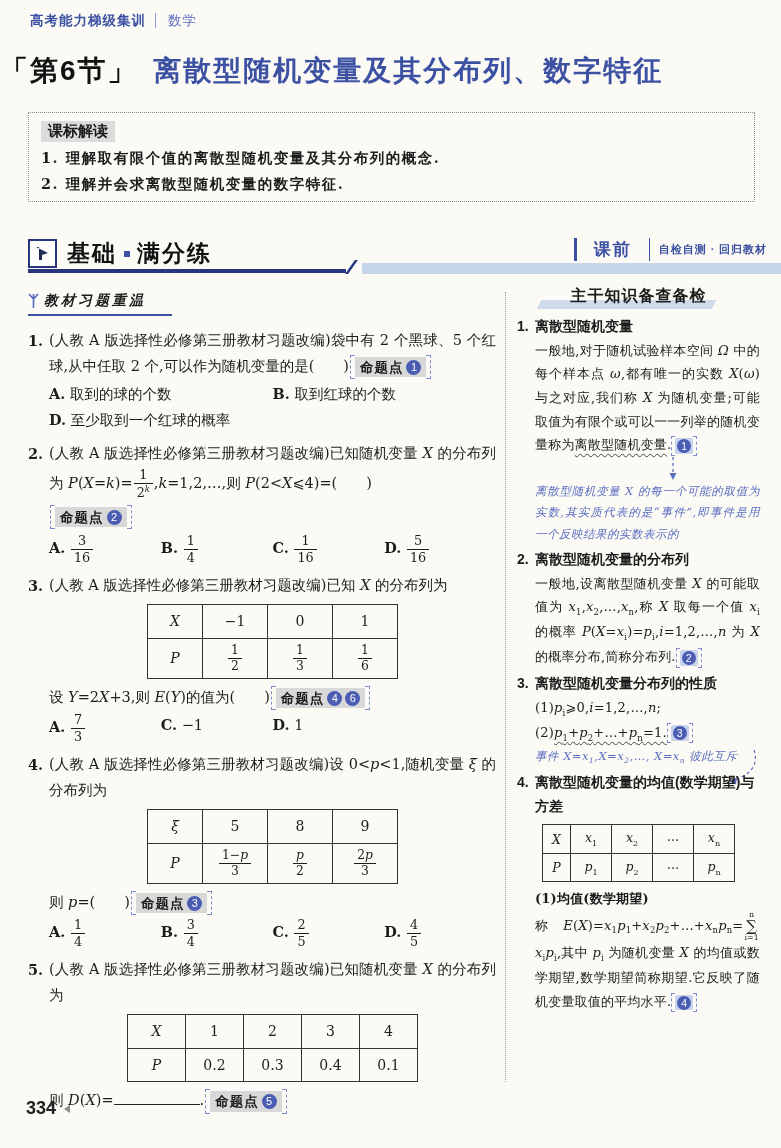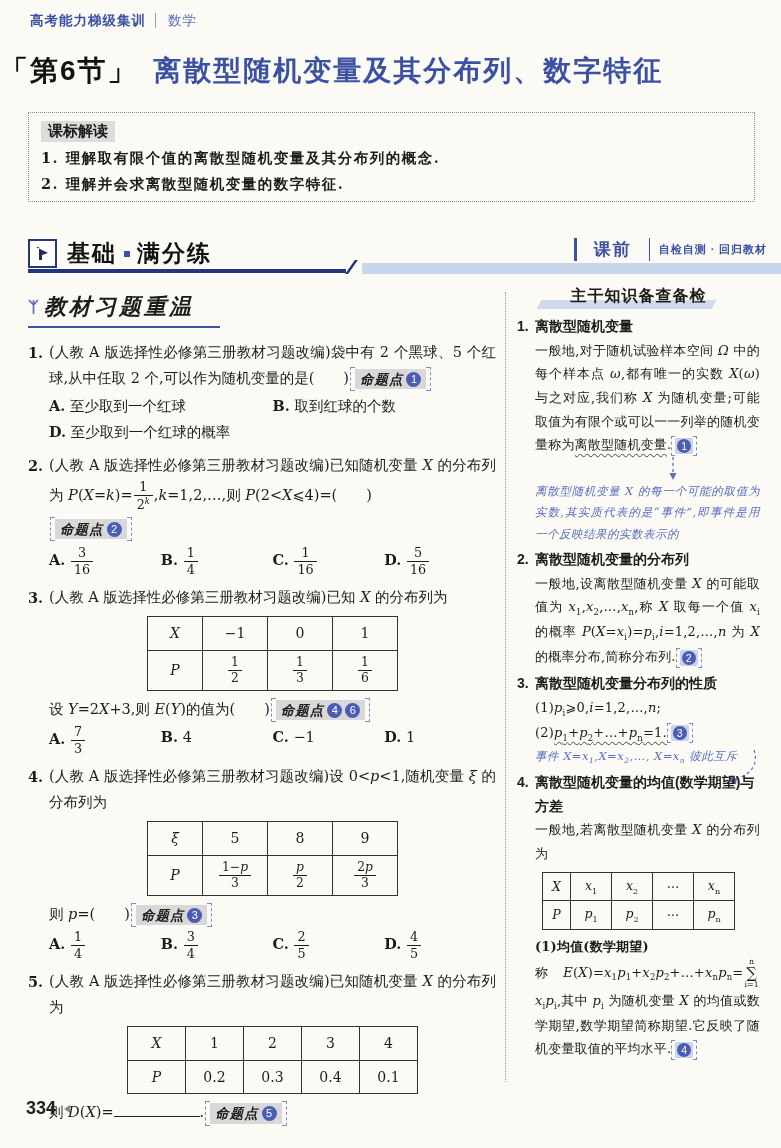--- a/index.html
+++ b/index.html
@@ -43,21 +43,21 @@
   .phase{font-size:17px;font-weight:bold;letter-spacing:2px;border-left:3px solid #3d51a3;
     border-right:1.5px solid #3d51a3;padding:0 17px;}
   .phase-sub{font-size:11px;font-weight:bold;padding-left:9px;letter-spacing:1px;font-family:Liberation Serif, serif;}
   
   .col-divider{position:absolute;left:505px;top:292px;height:790px;border-left:1px dotted #9a9a9a;}
   .left-col{position:absolute;left:28px;top:292px;width:468px;}
   .right-col{position:absolute;left:517px;top:286px;width:243px;}
   
   .lc-header{display:inline-flex;align-items:center;gap:5px;border-bottom:2px solid #3d51a3;
     padding:0 26px 4px 0;margin-bottom:12px;}
-  .lc-header .txt{font-style:italic;font-weight:bold;font-size:22px;letter-spacing:3px;}
+  .lc-header .txt{font-style:italic;font-weight:bold;font-size:14px;letter-spacing:3px;}
   
   .q{position:relative;padding-left:21px;margin-bottom:7px;font-size:14.5px;
     line-height:1.78;text-align:justify;}
   .q-no{position:absolute;left:0;top:0;font-weight:bold;}
   .opts{display:grid;margin:1px 0 3px;}
   .opts.c2{grid-template-columns:1fr 1fr;}
   .opts.c4{grid-template-columns:repeat(4,1fr);}
   .opt{white-space:nowrap;}
   
   .frac{display:inline-flex;flex-direction:column;text-align:center;vertical-align:middle;
@@ -75,21 +75,21 @@
   table.dist td{border:1px solid #333;text-align:center;font-size:14px;padding:4px 0;width:64px;}
   table.dist td:first-child{width:54px;}
   table.dist.c5 td{width:57px;}
   
   .qbadge{display:inline-block;background:#d8d8d8;padding:0 5px;margin:0 6px;position:relative;
     white-space:nowrap;line-height:1.4;vertical-align:middle;}
   .qbadge::before,.qbadge::after{content:"";position:absolute;top:-2px;bottom:-2px;width:4px;
     border-top:1px dashed #7b8cd0;border-bottom:1px dashed #7b8cd0;}
   .qbadge::before{left:-5px;border-left:1px dashed #7b8cd0;}
   .qbadge::after{right:-5px;border-right:1px dashed #7b8cd0;}
-  .qb-label{font-weight:bold;font-style:italic;font-size:13.5px;letter-spacing:1px;margin-top:26px;}
+  .qb-label{font-weight:bold;font-size:13.5px;letter-spacing:1px;margin-top:26px;}
   .qb-num{display:inline-block;width:15px;height:15px;border-radius:50%;background:#4a5db3;
     color:#fff;font-size:11px;line-height:15px;text-align:center;font-style:normal;
     font-family:"Liberation Sans",sans-serif;margin-left:3px;vertical-align:1px;}
   
   .rc-header{position:relative;text-align:center;font-family:"Liberation Sans",sans-serif;
     font-weight:bold;font-size:16px;letter-spacing:1px;margin-bottom:8px;z-index:1;}
   .rc-header::after{content:"";position:absolute;left:22px;right:46px;bottom:-2px;height:9px;
     background:#cfdbec;transform:skewX(-28deg);z-index:-1;}
   .ks{margin-bottom:3px;}
   .ks-title{position:relative;padding-left:18px;font-family:"Liberation Sans",sans-serif;
@@ -168,21 +168,21 @@
         <path d="M5.5 1 L5.5 15 M1 1 L5.5 6 L10 1" stroke="#5a6cc0" stroke-width="1.6" fill="none"></path>
       </svg>
     <span class="txt">教材习题重温</span>
   </div>
 
   
   <div class="q">
     <span class="q-no">1.</span>
     <span>(人教 A 版选择性必修第三册教材习题改编)袋中有 2 个黑球、5 个红球,从中任取 2 个,可以作为随机变量的是(　　)</span><span class="qbadge"><span class="qb-label">命题点</span><span class="qb-num">1</span></span>
     <div class="opts c2">
-      <span class="opt"><b>A.</b> <span>至少取到一个红球</span></span>
+      <span class="opt"><b>A.</b> <span>取到的球的个数</span></span>
       <span class="opt"><b>B.</b> <span>取到红球的个数</span></span>
       <span class="opt"><b>D.</b> <span>至少取到一个红球的概率</span></span>
     </div>
   </div>
 
   
   <div class="q">
     <span class="q-no">2.</span>
     <span>(人教 A 版选择性必修第三册教材习题改编)已知随机变量 <i>X</i> 的分布列为 <i>P</i>(<i>X</i>=<i>k</i>)=<span class="frac">
           <span class="fn">1</span>
@@ -237,21 +237,20 @@
               </span></td>
       </tr>
     </tbody>
       </table>
     <span>设 <i>Y</i>=2<i>X</i>+3,则 <i>E</i>(<i>Y</i>)的值为(　　)</span><span class="qbadge"><span class="qb-label">命题点</span><span class="qb-num">4</span><span class="qb-num">6</span></span>
     <div class="opts c4">
       <span class="opt"><b>A.</b> <span><span class="frac">
               <span class="fn">7</span>
               <span class="fd">3</span>
             </span></span></span>
-      <span class="opt"><b>B.</b> <span>4</span></span>
       <span class="opt"><b>C.</b> <span>−1</span></span>
       <span class="opt"><b>D.</b> <span>1</span></span>
     </div>
   </div>
 
   
   <div class="q">
     <span class="q-no">4.</span>
     <span>(人教 A 版选择性必修第三册教材习题改编)设 0&lt;<i>p</i>&lt;1,随机变量 <i>ξ</i> 的分布列为</span>
     <table class="dist">
@@ -356,21 +355,20 @@
       <span>事件 <i>X</i>=<i>x</i><sub>1</sub>,<i>X</i>=<i>x</i><sub>2</sub>,…, <i>X</i>=<i>x</i><sub>n</sub> 彼此互斥</span>
       <svg class="note-arrow" width="36" height="40" viewBox="0 0 36 40">
         <path d="M30 2 C 34 14, 30 26, 10 32" stroke="#5a6cc0" stroke-width="1.2" fill="none" stroke-dasharray="3,3"></path>
         <polygon points="5,33 13,29.5 12,36.5" fill="#5a6cc0"></polygon>
       </svg>
     </div>
   </div>
 
   <div class="ks">
     <div class="ks-title"><span class="ks-no">4.</span><span>离散型随机变量的均值(数学期望)与方差</span></div>
-    <div class="ks-body">一般地,若离散型随机变量 <i>X</i> 的分布列为</div>
     <table class="kdist">
       <tbody>
           <tr>
         <td><i>X</i></td>
             <td><i>x</i><sub>1</sub></td>
         <td><i>x</i><sub>2</sub></td>
             <td>⋯</td>
         <td><i>x</i><sub>n</sub></td>
       </tr>
       <tr>

